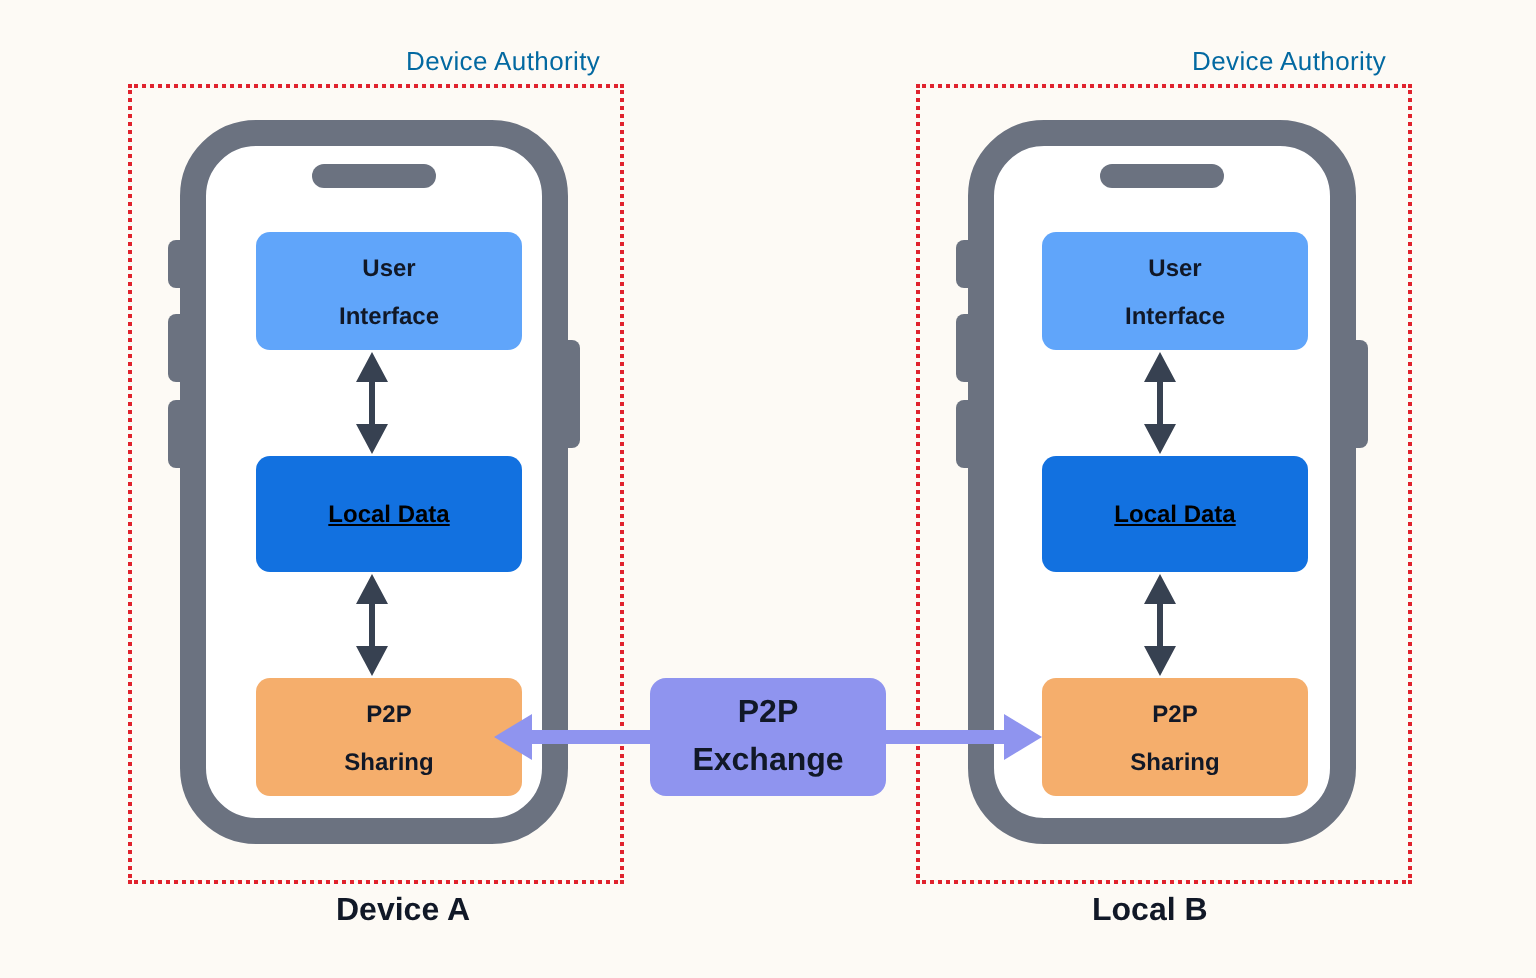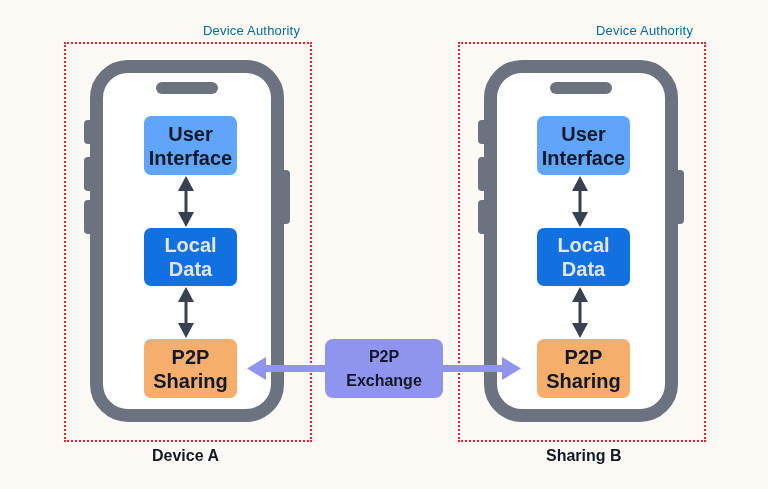--- a/index.html
+++ b/index.html
@@ -37,33 +37,32 @@
     background: #6b7280;
   }
   .side-btn {
     position: absolute;
     width: 10px;
     background: #6b7280;
     border-radius: 4px;
   }
   .box {
     position: absolute;
-    width: 93px;
+    width: 133px;
     border-radius: 7px;
     display: flex; align-items: center; justify-content: center;
     text-align: center;
     font-weight: bold;
-    font-size: 20px;
+    font-size: 12px;
     line-height: 24px;
     white-space: pre-line;
     box-sizing: border-box;
-    margin-left: 16px;
   }
   .ui-box { background: #60a5fa; color: #111827; height: 59px; }
-  .data-box { background: #1271e0; color: #e5e5e5; height: 58px; }
+  .data-box { background: #1271e0; color: #000000; height: 58px; text-decoration: underline; }
   .p2p-box { background: #f5ae6c; color: #111827; height: 59px; }
   .exchange-box {
     position: absolute;
     background: #8f94ef; color: #111827;
     width: 118px; height: 59px;
     border-radius: 8px;
     display: flex; align-items: center; justify-content: center;
     text-align: center; font-weight: bold; font-size: 16px;
     line-height: 24px; white-space: pre-line;
   }
@@ -142,14 +141,14 @@
   </g>
   <g fill="#8f94ef">
     <rect x="440" y="365" width="66" height="7"></rect>
     <polygon points="521,368.5 502,357 502,380"></polygon>
   </g>
 </svg>
 
 <div class="exchange-box" style="left:325px; top:339px;">P2P
 Exchange</div>
 
-<div class="device-label" style="left:152px; top:447px;">Device A</div>
-<div class="device-label" style="left:546px; top:447px;">Sharing B</div>
+<div class="device-label" style="left:168px; top:447px;">Device A</div>
+<div class="device-label" style="left:546px; top:447px;">Local B</div>
 
 </body></html>

